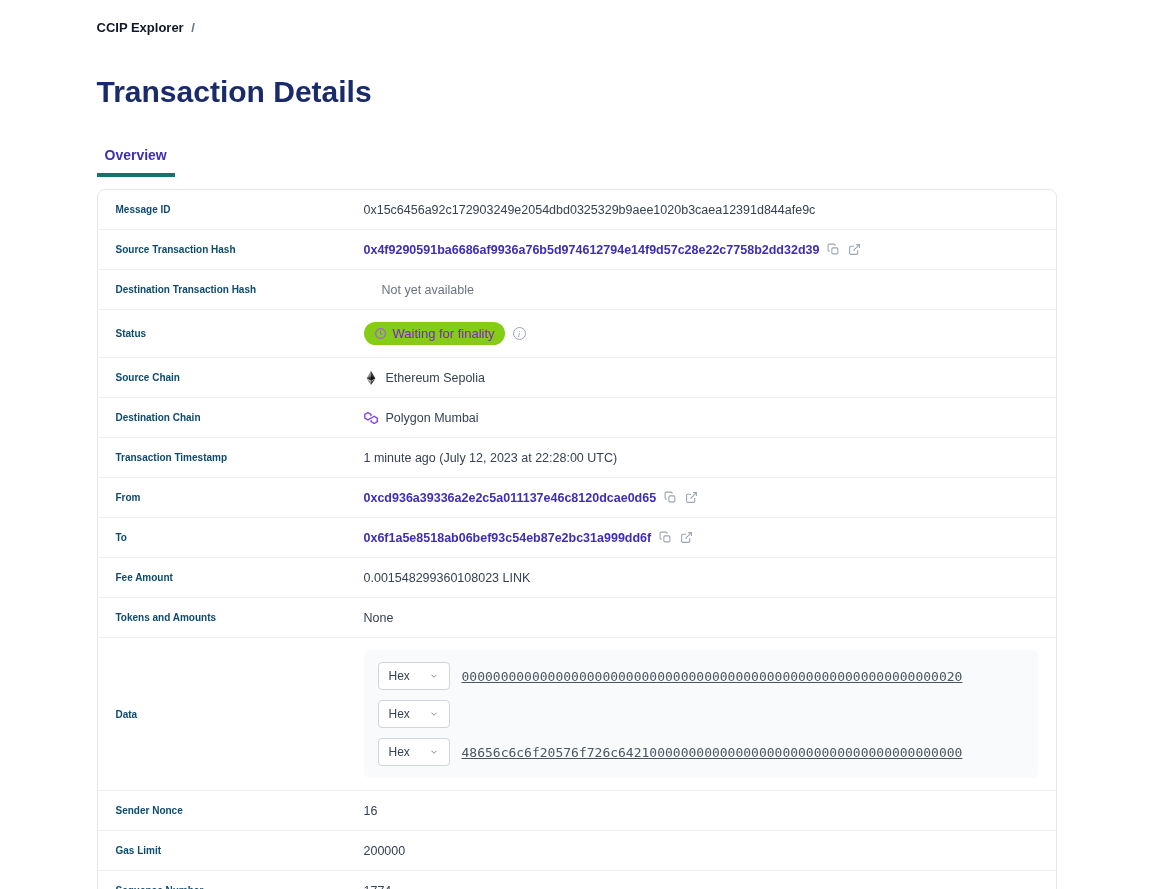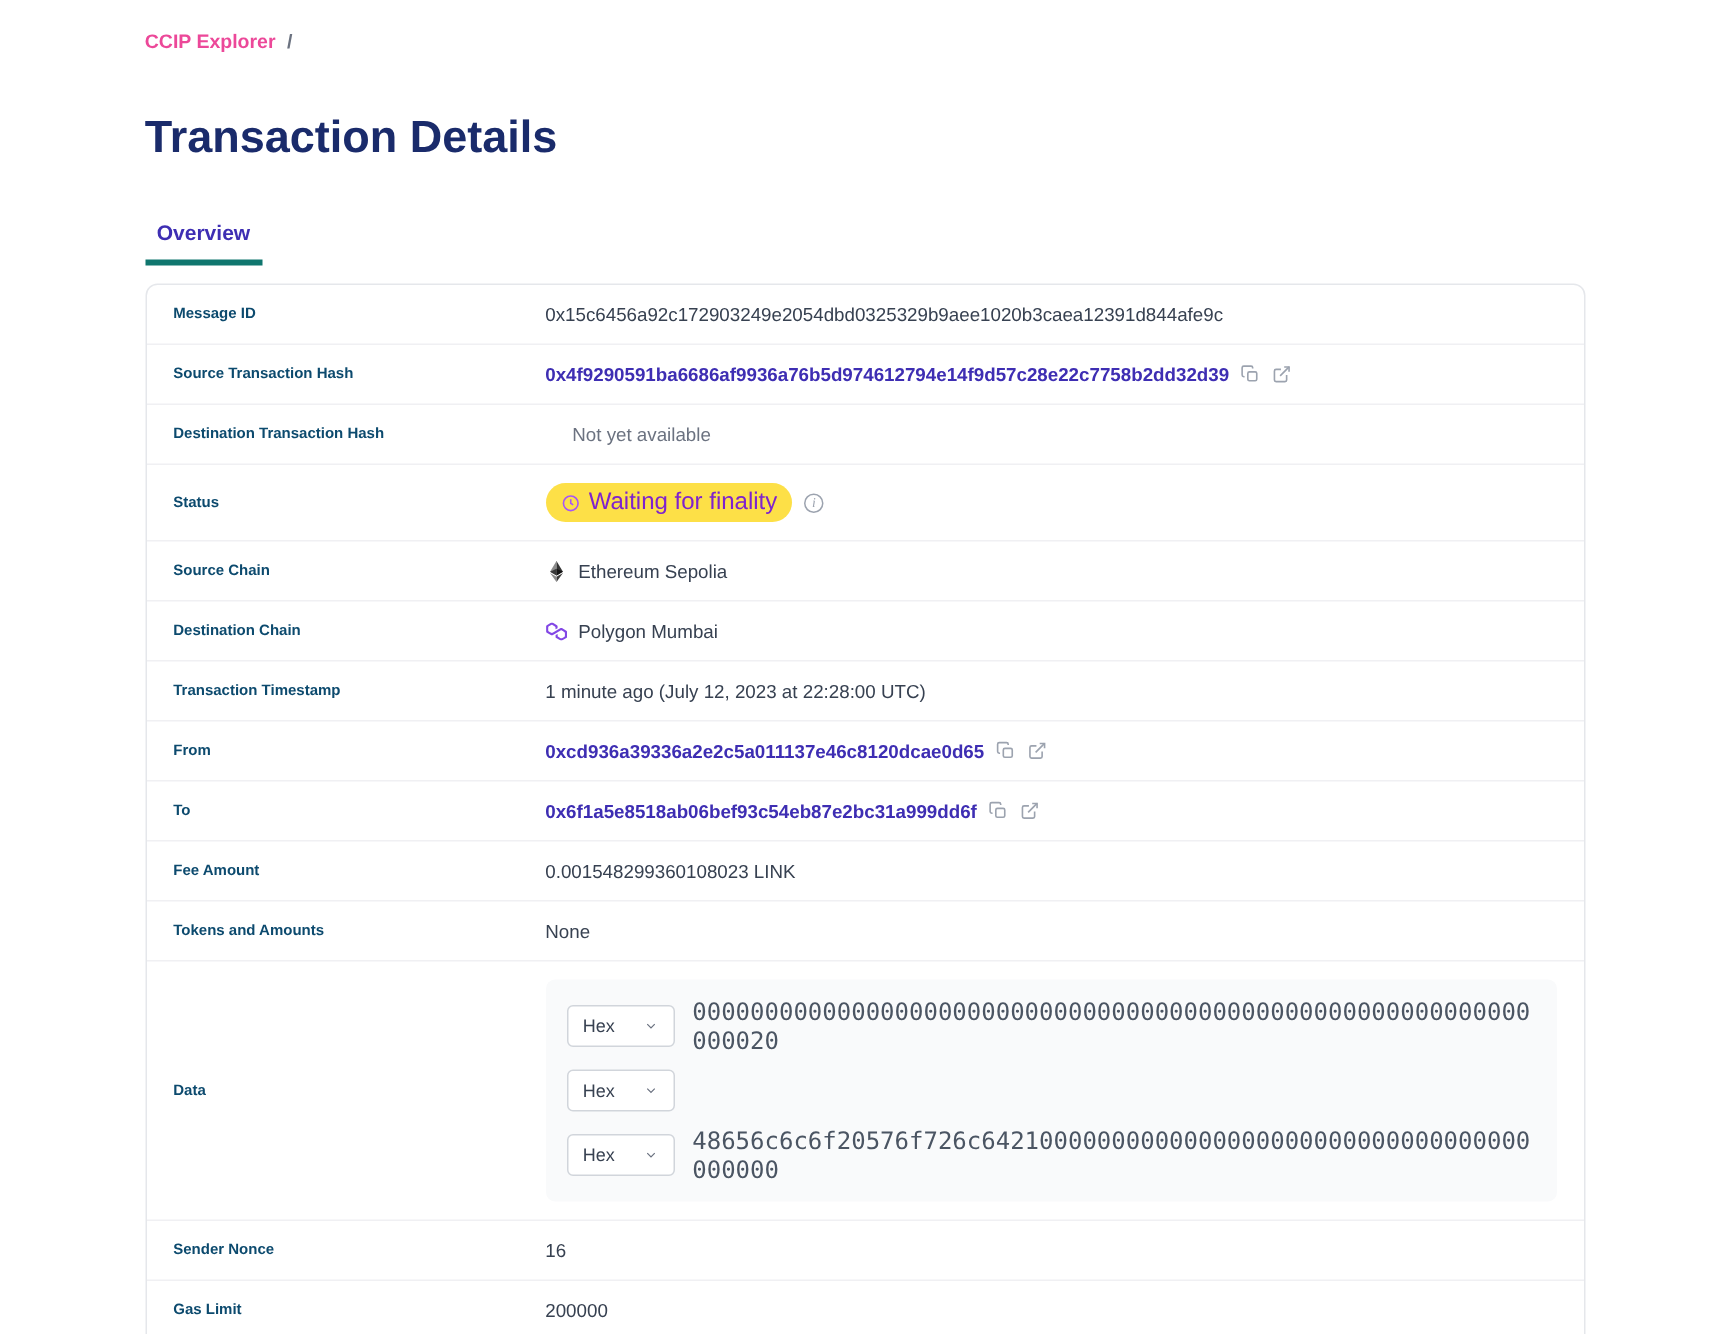--- a/index.html
+++ b/index.html
@@ -13,21 +13,21 @@
     max-width: 1000px;
     margin: 0 auto;
     padding: 20px 20px 40px;
   }
   .breadcrumb {
     font-size: 13px;
     font-weight: 600;
     margin-bottom: 4px;
   }
   .breadcrumb a {
-    color: #ec4899;
+    color: #0f172a;
     text-decoration: none;
   }
   .breadcrumb .sep { color: #6b7280; margin: 0 4px; }
   h1.page-title {
     font-size: 30px;
     font-weight: 700;
     color: #1a2b6b;
     margin-bottom: 28px;
     margin-top: 40px;
   }
@@ -77,25 +77,25 @@
     gap: 8px;
     word-break: break-all;
   }
   .row-value.muted { color: #6b7280; padding-left: 18px; }
   .row-value.link { color: #3e2eb3; font-weight: 700; }
   .row-value a { color: #3e2eb3; text-decoration: none; }
   .badge-status {
     display: inline-flex;
     align-items: center;
     gap: 6px;
-    background: #fde047;
+    background: #84cc16;
     color: #7e22ce;
     padding: 4px 10px;
     border-radius: 14px;
-    font-size: 16px;
+    font-size: 13px;
     font-weight: 500;
   }
   .info-icon {
     width: 13px; height: 13px;
     border: 1px solid #9ca3af;
     border-radius: 50%;
     display: inline-flex;
     align-items: center; justify-content: center;
     font-size: 9px;
     color: #9ca3af;
@@ -135,23 +135,24 @@
     padding: 6px 10px;
     font-size: 12px;
     color: #374151;
     cursor: pointer;
     min-width: 72px;
     justify-content: space-between;
   }
   .hex-select svg { color: #6b7280; }
   .mono {
     font-family: ui-monospace, Menlo, Consolas, monospace;
-    font-size: 16px;
+    font-size: 13px;
     color: #4b5563;
     word-break: break-all;
+    text-decoration: underline;
   }
   svg { display: block; }
 </style>
 </head>
 <body>
 
 <div class="container">
 
   <div class="breadcrumb">
     <a href="#">CCIP Explorer</a>

